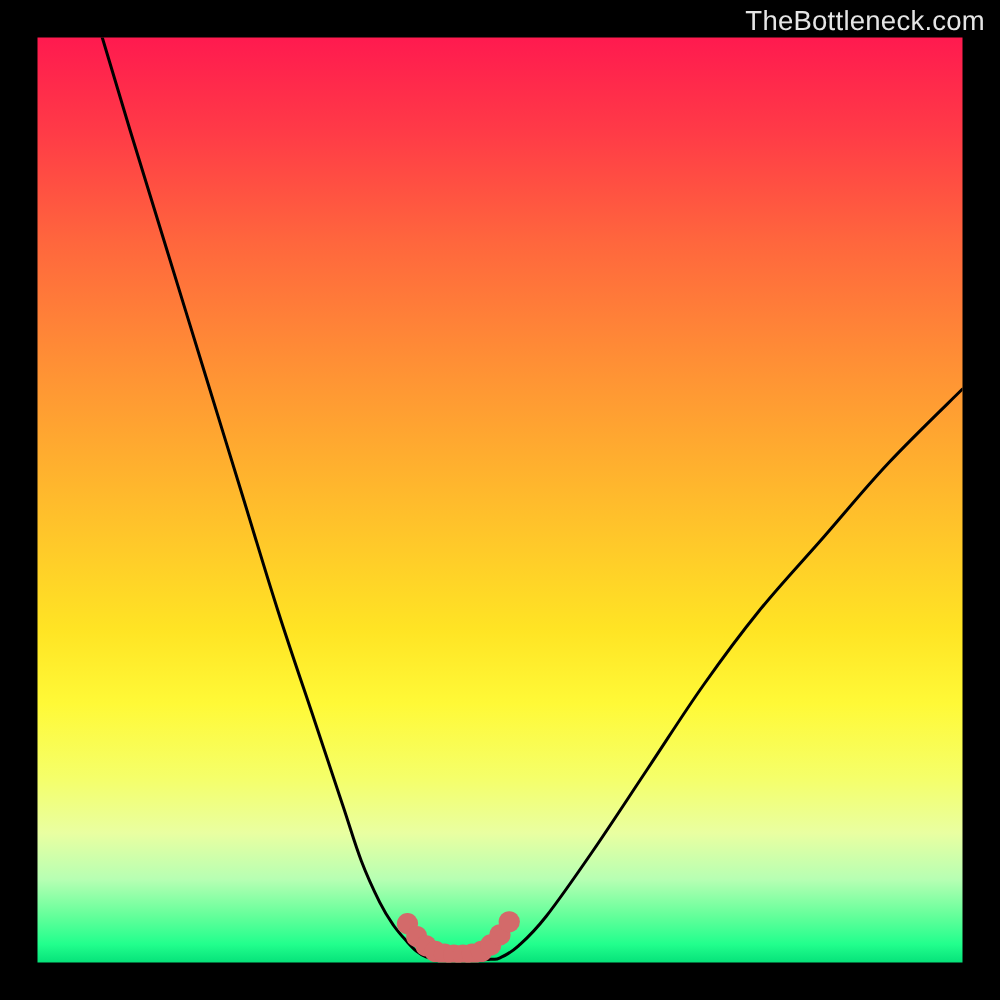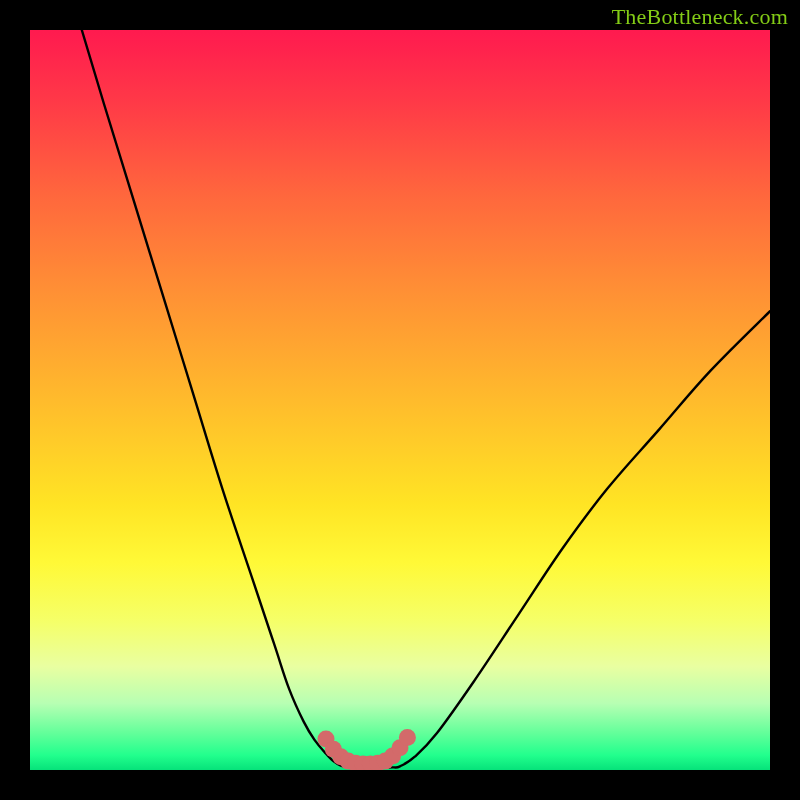--- a/index.html
+++ b/index.html
@@ -37,24 +37,24 @@
       #b7ffb3 91%,
       #63ff9a 95%,
       #22ff8d 98%,
       #06e27a 100%
     );
   }
   .watermark {
     position: absolute;
     top: 4px;
     right: 12px;
-    font-family: Liberation Serif, serif;
+    font-family: Liberation Sans, sans-serif;
     font-size: 22px;
     letter-spacing: 0.2px;
-    color: #84cc16;
+    color: #e5e5e5;
     user-select: none;
   }
   svg.curves {
     position: absolute;
     top: 0;
     left: 0;
   }
 </style>
 </head>
 <body>

